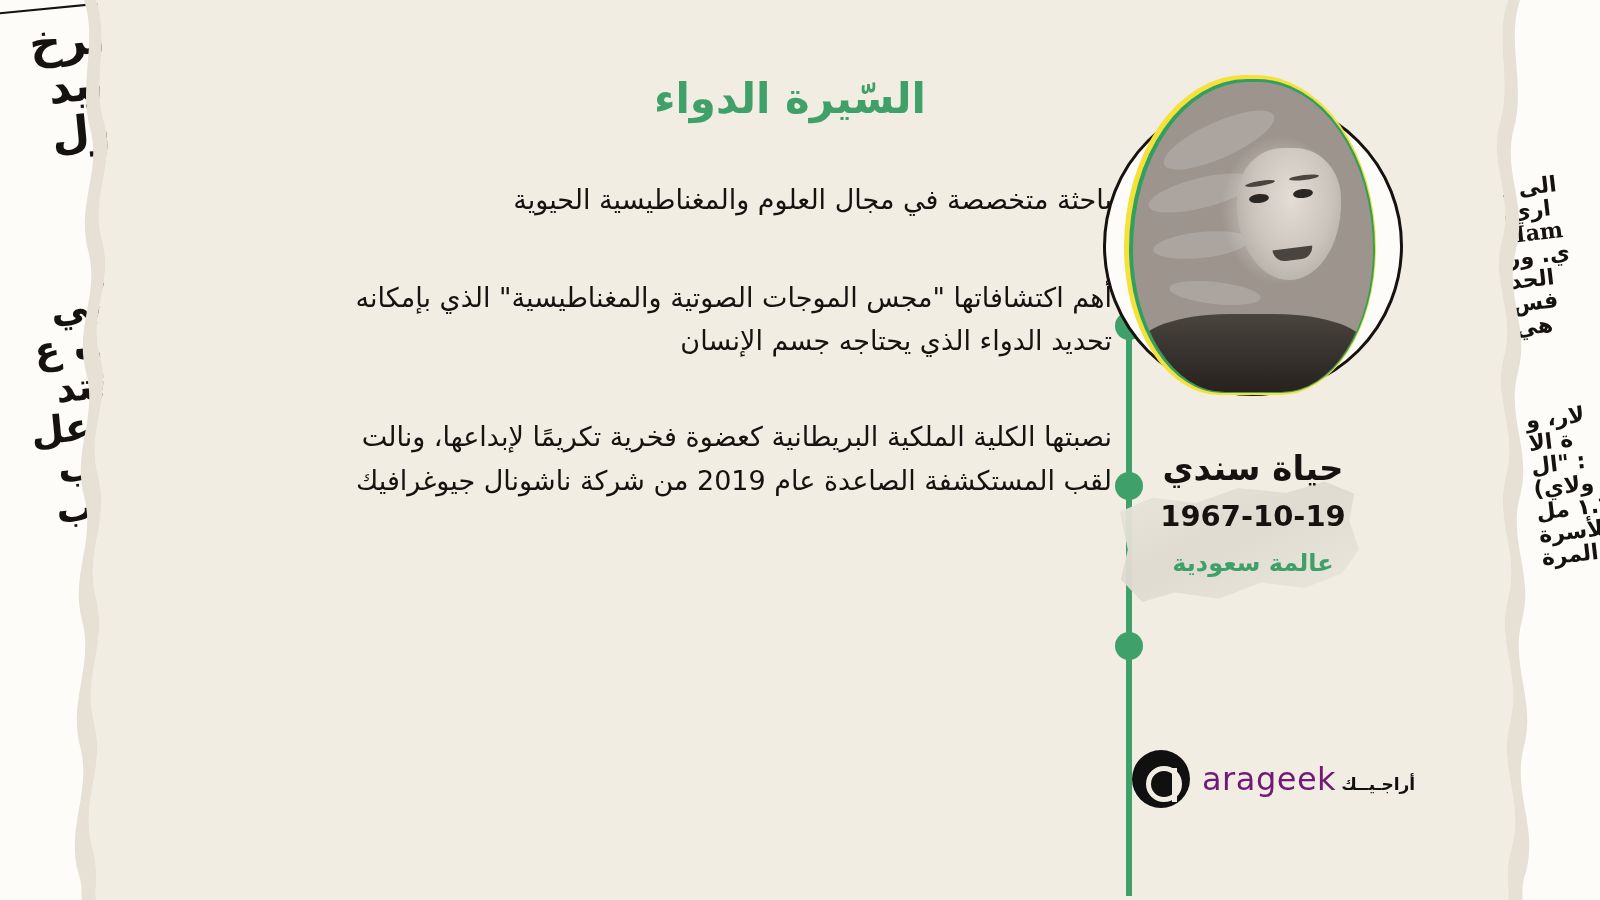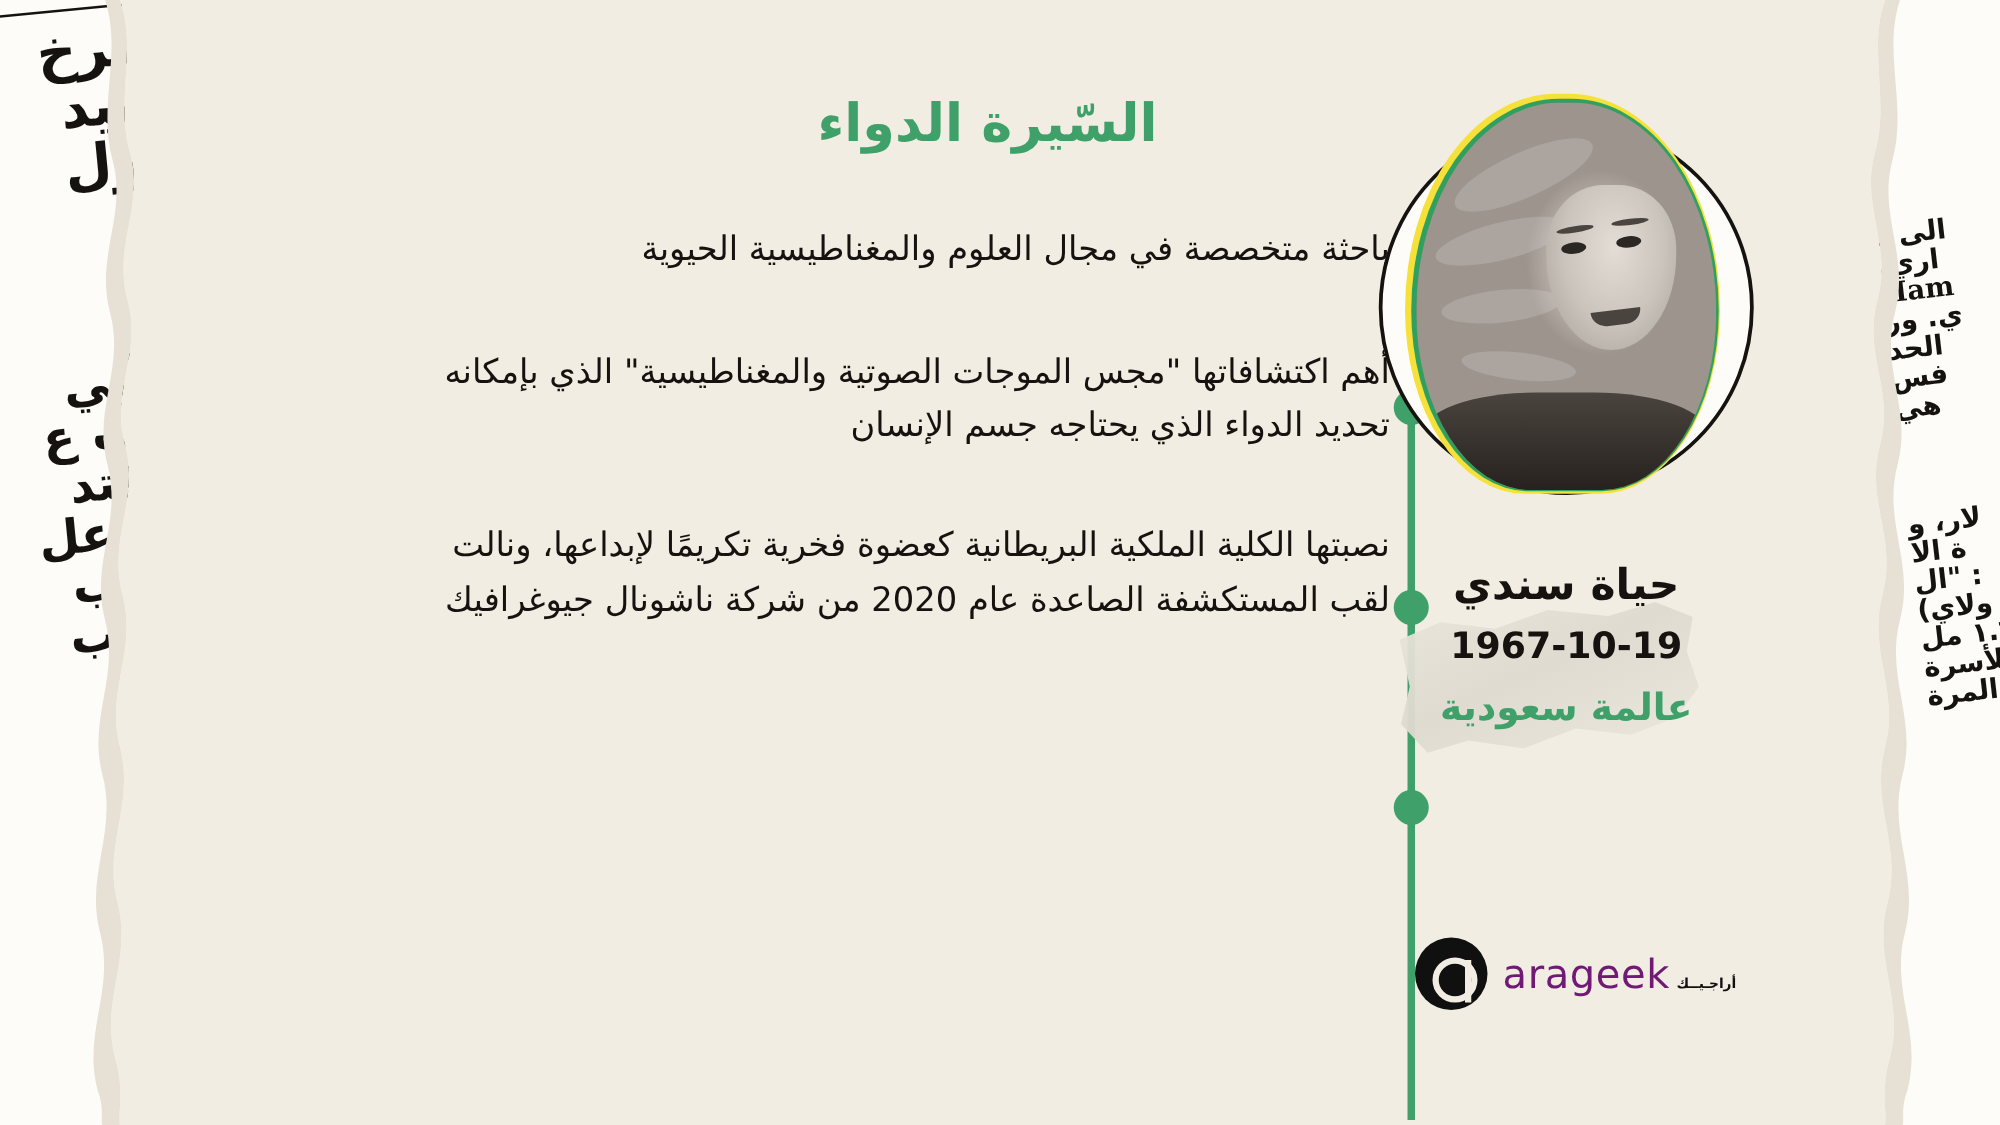--- a/index.html
+++ b/index.html
@@ -286,21 +286,21 @@
     margin-top: 10px;
     font-size: 29px;
     font-weight: 800;
     color: #15120f;
     direction: ltr;
   }
   .person-role {
     position: relative;
     z-index: 2;
     margin-top: 16px;
-    font-size: 30px;
+    font-size: 24px;
     font-weight: 700;
     color: #3fa169;
   }
 
   
   .logo {
     position: absolute;
     left: 44px;
     top: 660px;
     display: flex;
@@ -334,21 +334,21 @@
   }
   .logo-text { line-height: 1; }
   .logo-word {
     font-size: 32px;
     font-weight: 400;
     letter-spacing: 0.5px;
     color: #701a75;
   }
   .logo-ar {
     margin-top: 3px;
-    font-size: 11px;
+    font-size: 17px;
     font-weight: 700;
     letter-spacing: 2px;
     color: #111010;
     direction: rtl;
     text-align: center;
   }
 </style>
 </head>
 <body>
 
@@ -422,21 +422,21 @@
   <div class="timeline">
     <span class="dot d1"></span>
     <span class="dot d2"></span>
     <span class="dot d3"></span>
     <span class="dot d4"></span>
   </div>
 
   <div class="bio">
     <p class="bio-item p1">باحثة متخصصة في مجال العلوم والمغناطيسية الحيوية</p>
     <p class="bio-item p3">أهم اكتشافاتها "مجس الموجات الصوتية والمغناطيسية" الذي بإمكانه تحديد الدواء الذي يحتاجه جسم الإنسان</p>
-    <p class="bio-item p4">نصبتها الكلية الملكية البريطانية كعضوة فخرية تكريمًا لإبداعها، ونالت لقب المستكشفة الصاعدة عام 2020 من شركة ناشونال جيوغرافيك</p>
+    <p class="bio-item p4">نصبتها الكلية الملكية البريطانية كعضوة فخرية تكريمًا لإبداعها، ونالت لقب المستكشفة الصاعدة عام 2019 من شركة ناشونال جيوغرافيك</p>
   </div>
 
   <div class="profile">
 
     <div class="photo-wrap">
       <div class="photo-ring"></div>
       <div class="portrait">
         <div class="p-outline-yellow"></div>
         <div class="p-outline-green"></div>
         <div class="p-body">

